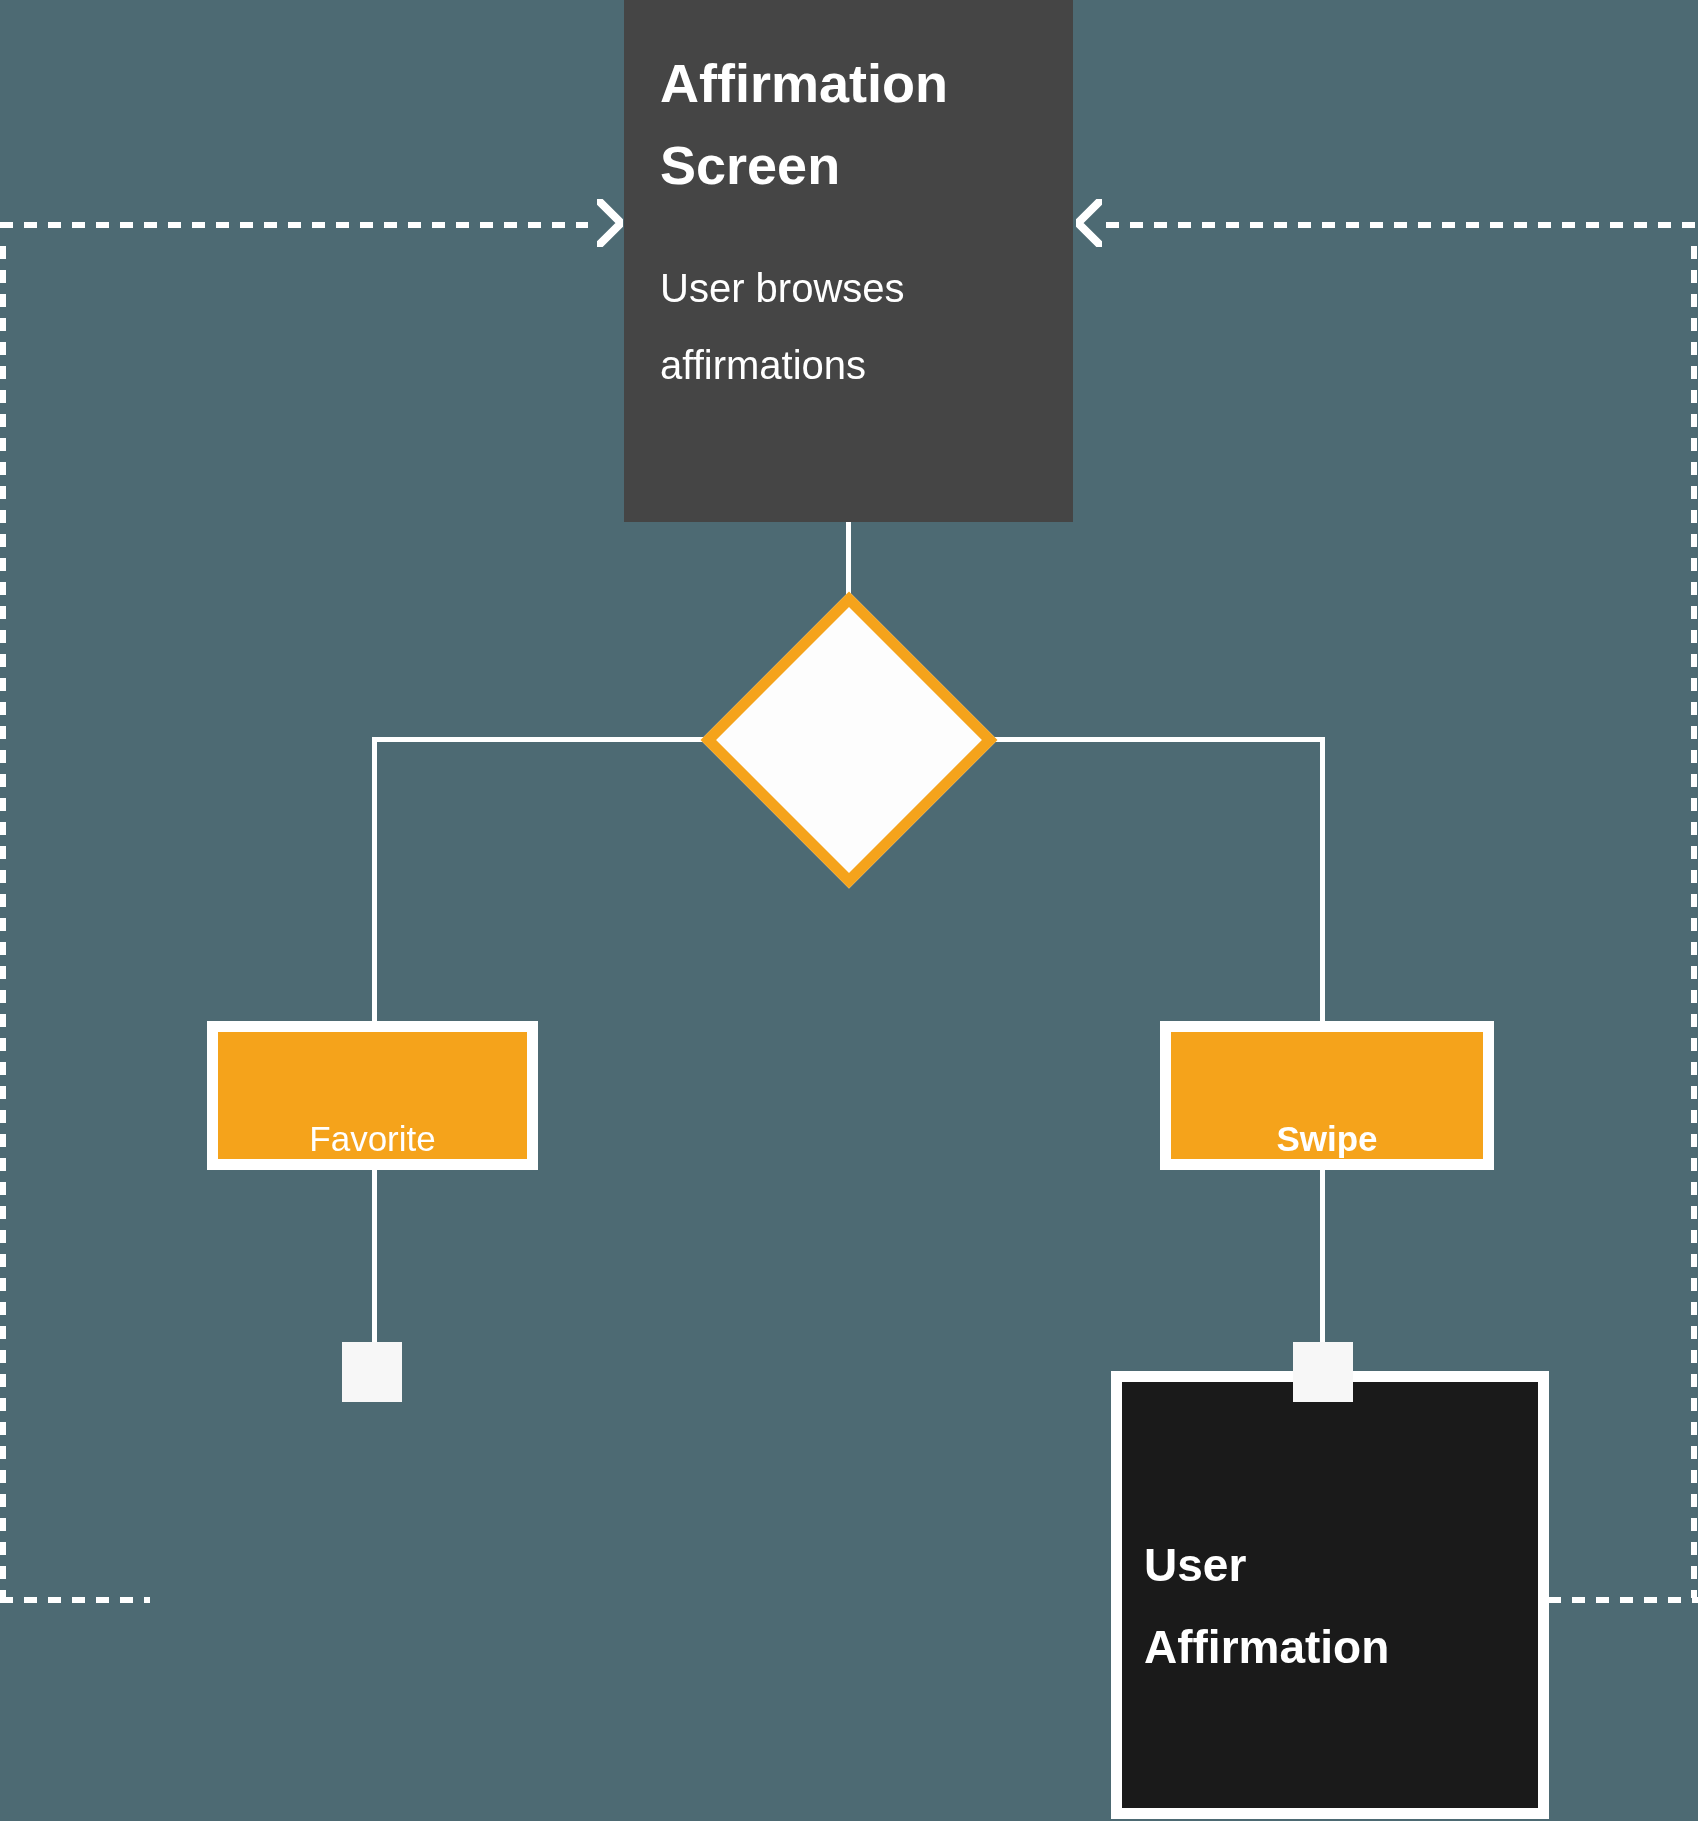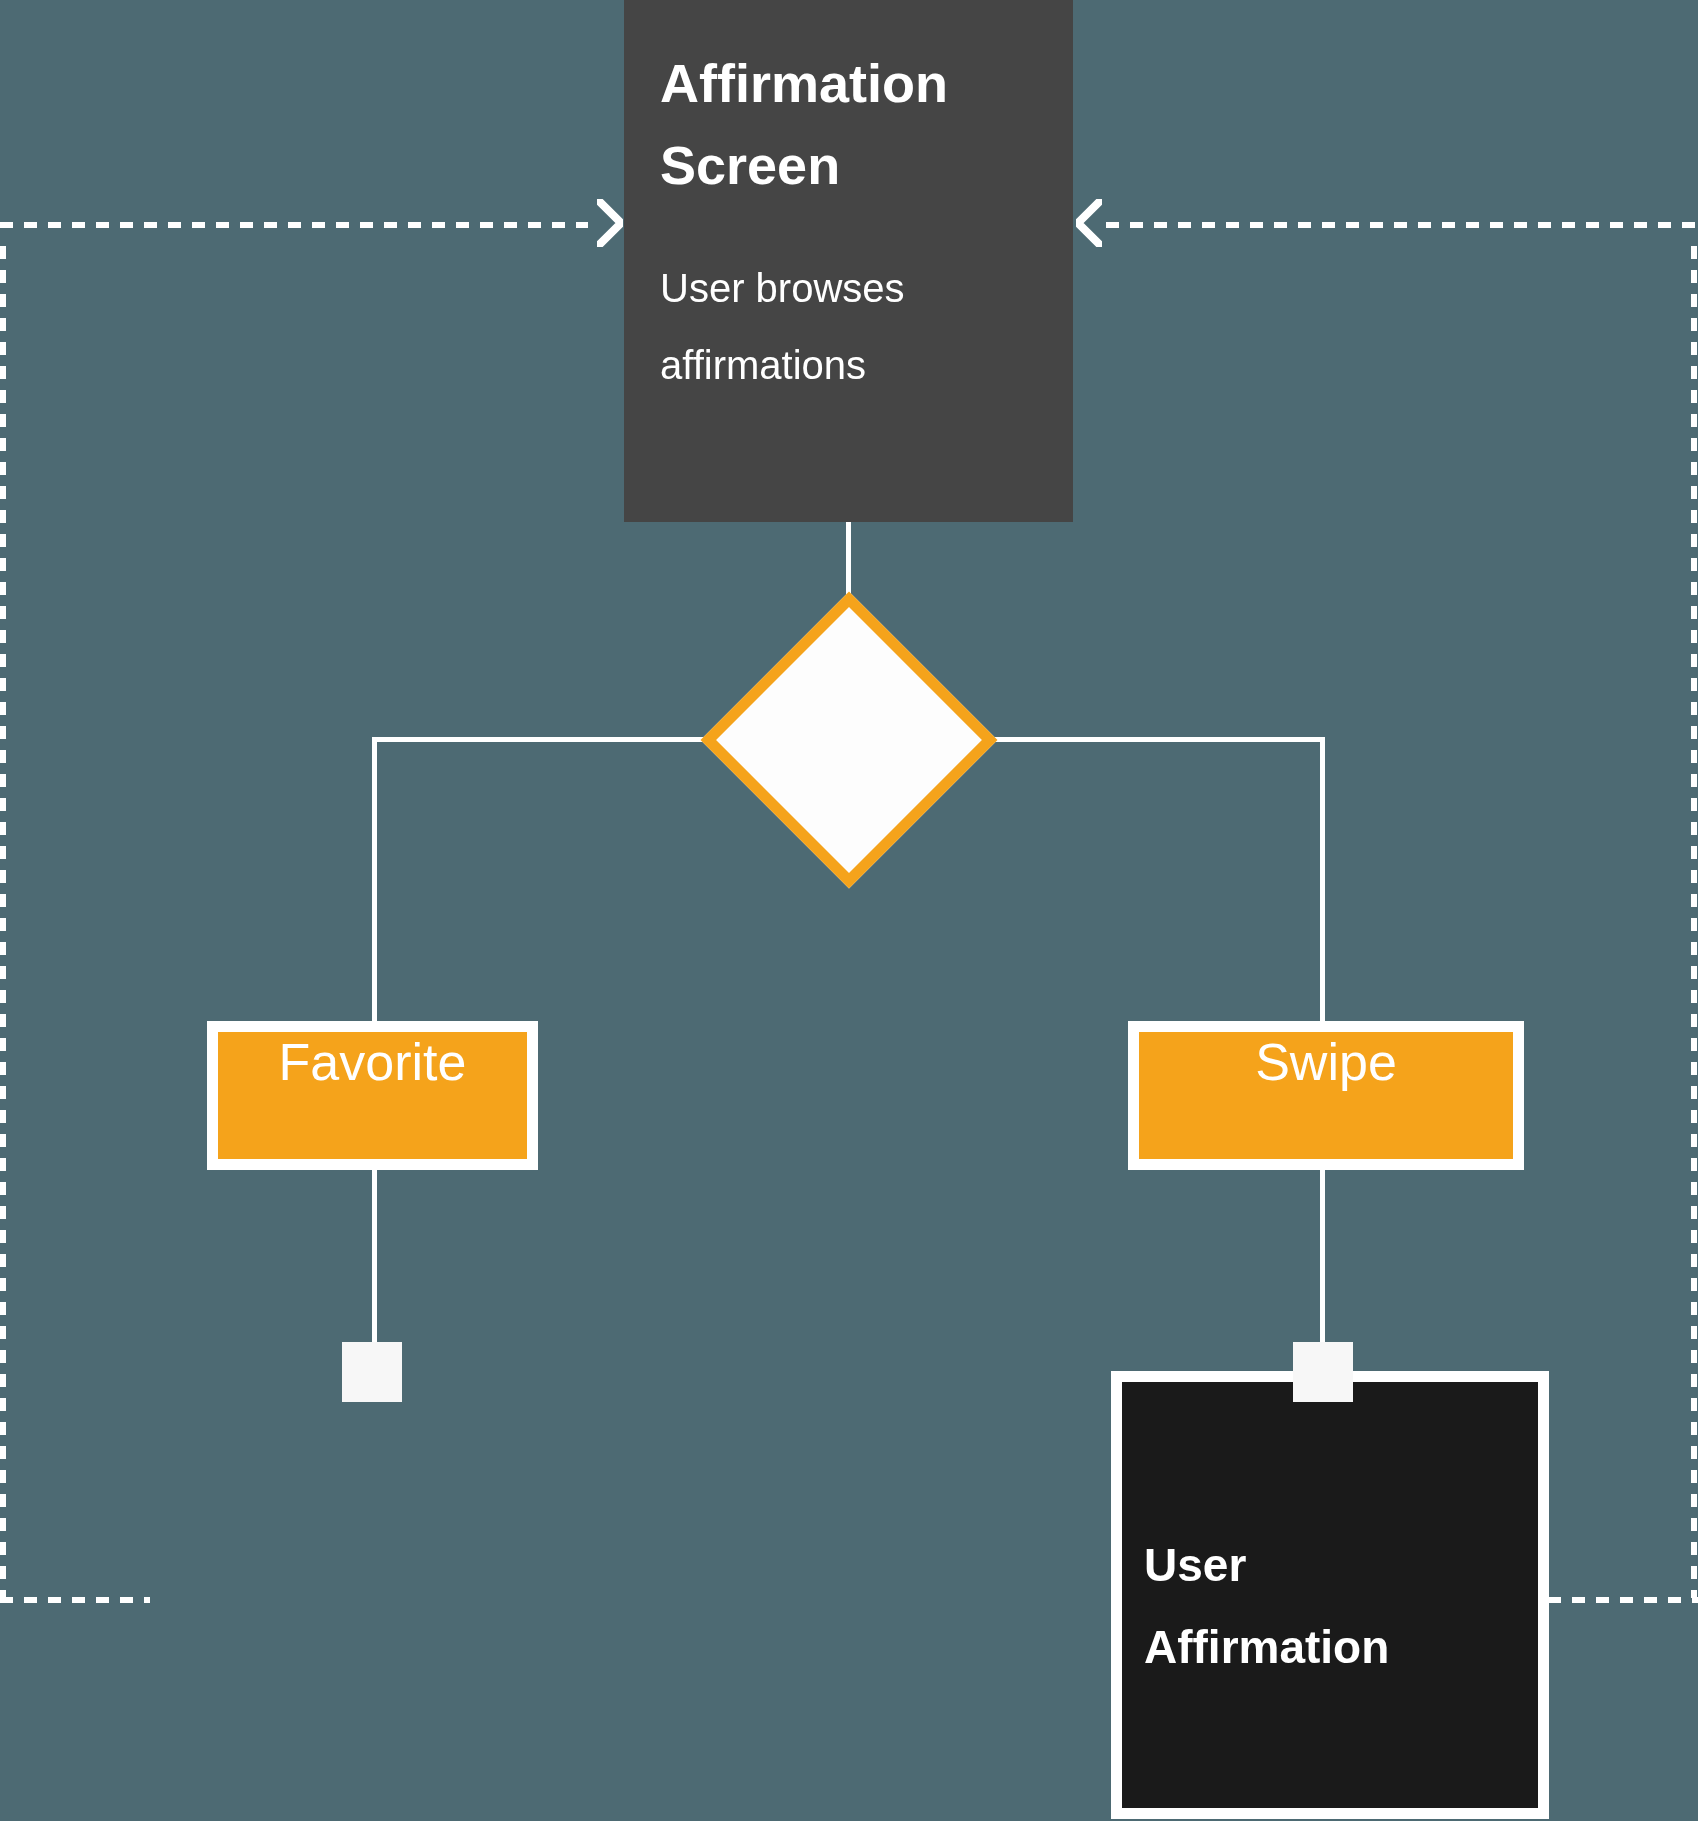--- a/index.html
+++ b/index.html
@@ -38,25 +38,25 @@
   .decision-diamond {
     position: absolute; left: 744px; top: 635px; width: 210px; height: 210px;
     box-sizing: border-box; background: #FDFDFD; border: 11px solid #F5A31B;
     transform: rotate(45deg); z-index: 3;
   }
 
   
   .action-node {
     position: absolute; top: 1021px; height: 149px;
     box-sizing: border-box; background: #F5A31B; border: 11px solid #FFFFFF;
-    display: flex; align-items: flex-start; justify-content: center;
-    color: #FFFFFF; font-size: 52px; z-index: 2;
+    display: flex; align-items: flex-end; justify-content: center;
+    color: #FFFFFF; font-size: 35px; z-index: 2;
   }
   .action-node.favorite { left: 207px; width: 331px; }
-  .action-node.swipe { left: 1128px; width: 396px; }
+  .action-node.swipe { left: 1160px; width: 334px; font-weight: bold; }
 
   
   .pin-square { position: absolute; top: 1342px; width: 60px; height: 60px; background: #F7F7F7; z-index: 4; }
   .pin-square.left { left: 342px; }
   .pin-square.right { left: 1293px; }
 
   
   .outcome-node {
     position: absolute; top: 1371px; width: 438px; height: 448px;
     box-sizing: border-box; background: #1A1A1A; border: 11px solid #FFFFFF;

